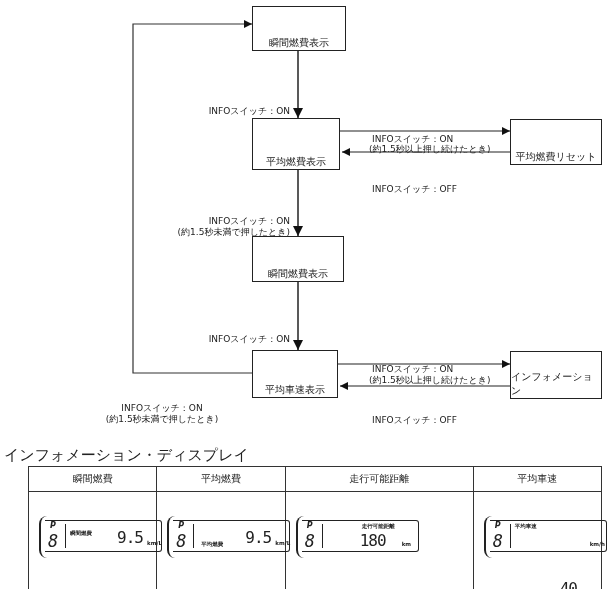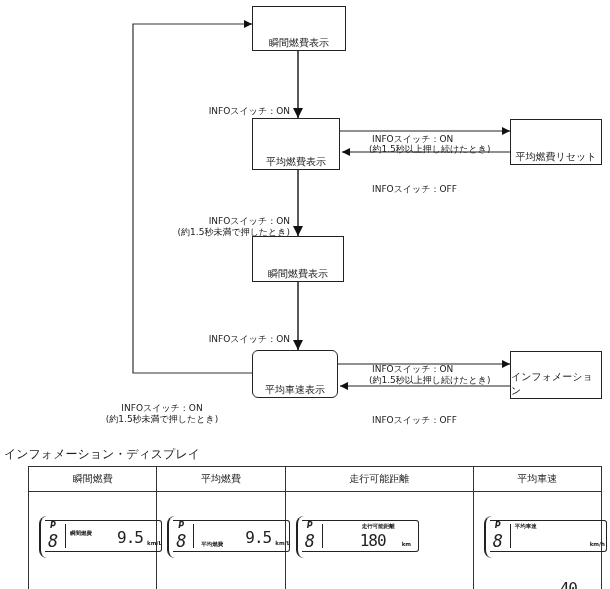--- a/index.html
+++ b/index.html
@@ -4,21 +4,21 @@
 <style>
   html, body { margin:0; padding:0; background:#fff; }
   body { width:610px; height:589px; position:relative; overflow:hidden;
          font-family:"DejaVu Sans", sans-serif; color:#222; }
   .box { position:absolute; border:1.5px solid #222; background:#fff; box-sizing:border-box;
          display:flex; align-items:flex-end; justify-content:center; font-size:10px; }
   .lbl { position:absolute; font-size:9px; line-height:11px; white-space:nowrap; color:#222;margin-top:24px; }
   .lbl.r { text-align:right; }
   .lbl.c { text-align:center; }
   svg.lines { position:absolute; left:0; top:0; }
-  .section-title { position:absolute; left:4px; top:446px; font-size:12px;text-align:center; }
+  .section-title { position:absolute; left:4px; top:446px; font-size:15px;text-align:center; }
   table.info { position:absolute; left:28px; top:466px; width:574px; border-collapse:collapse; }
   table.info th { border:1px solid #333; height:22px; font-size:10px; font-weight:normal; border-bottom:1.5px solid #333; }
   table.info td { border:1px solid #333; height:100px; vertical-align:top; position:relative; padding:0; }
   .lcd { position:absolute; left:10px; top:28px; width:123px; height:32px; }
   .lcd-frame { position:absolute; left:6px; top:0; right:0; bottom:0; border:1px solid #222; border-left:none; border-radius:0 3px 3px 0; }
   .lcd-bracket { position:absolute; left:0; top:-4px; width:8px; height:42px; border-left:2px solid #222; border-radius:8px 0 0 8px; }
   .lcd-gear { position:absolute; left:11px; top:1px; font-size:8px; font-style:italic; font-weight:bold; }
   .lcd-8 { position:absolute; left:9px; top:11px; font-size:17px; font-family:"DejaVu Sans Mono", monospace; font-style:italic; }
   .lcd-sep { position:absolute; left:26px; top:4px; width:1px; height:24px; background:#222; }
   .lcd-name { position:absolute; font-size:5.5px; font-weight:bold; white-space:nowrap; }
@@ -49,21 +49,21 @@
 </div>
 <div class="box" style="left:252px;top:118px;width:88px;height:52px;">
   <span>平均燃費表示</span>
 </div>
 <div class="box" style="left:510px;top:119px;width:92px;height:46px;">
   <span>平均燃費リセット</span>
 </div>
 <div class="box" style="left:252px;top:236px;width:92px;height:46px;">
   <span>瞬間燃費表示</span>
 </div>
-<div class="box" style="left:252px;top:350px;width:86px;height:48px;border-radius:6px;">
+<div class="box" style="left:252px;top:350px;width:86px;height:48px;">
   <span>平均車速表示</span>
 </div>
 <div class="box" style="left:510px;top:351px;width:92px;height:48px;">
   <span>インフォメーション</span>
 </div>
 
 <div class="lbl r" style="right:320px;top:82px;">INFOスイッチ：ON</div>
 <div class="lbl" style="left:372px;top:110px;">INFOスイッチ：ON</div>
 <div class="lbl" style="left:369px;top:120px;">(約1.5秒以上押し続けたとき)</div>
 <div class="lbl" style="left:372px;top:160px;">INFOスイッチ：OFF</div>

